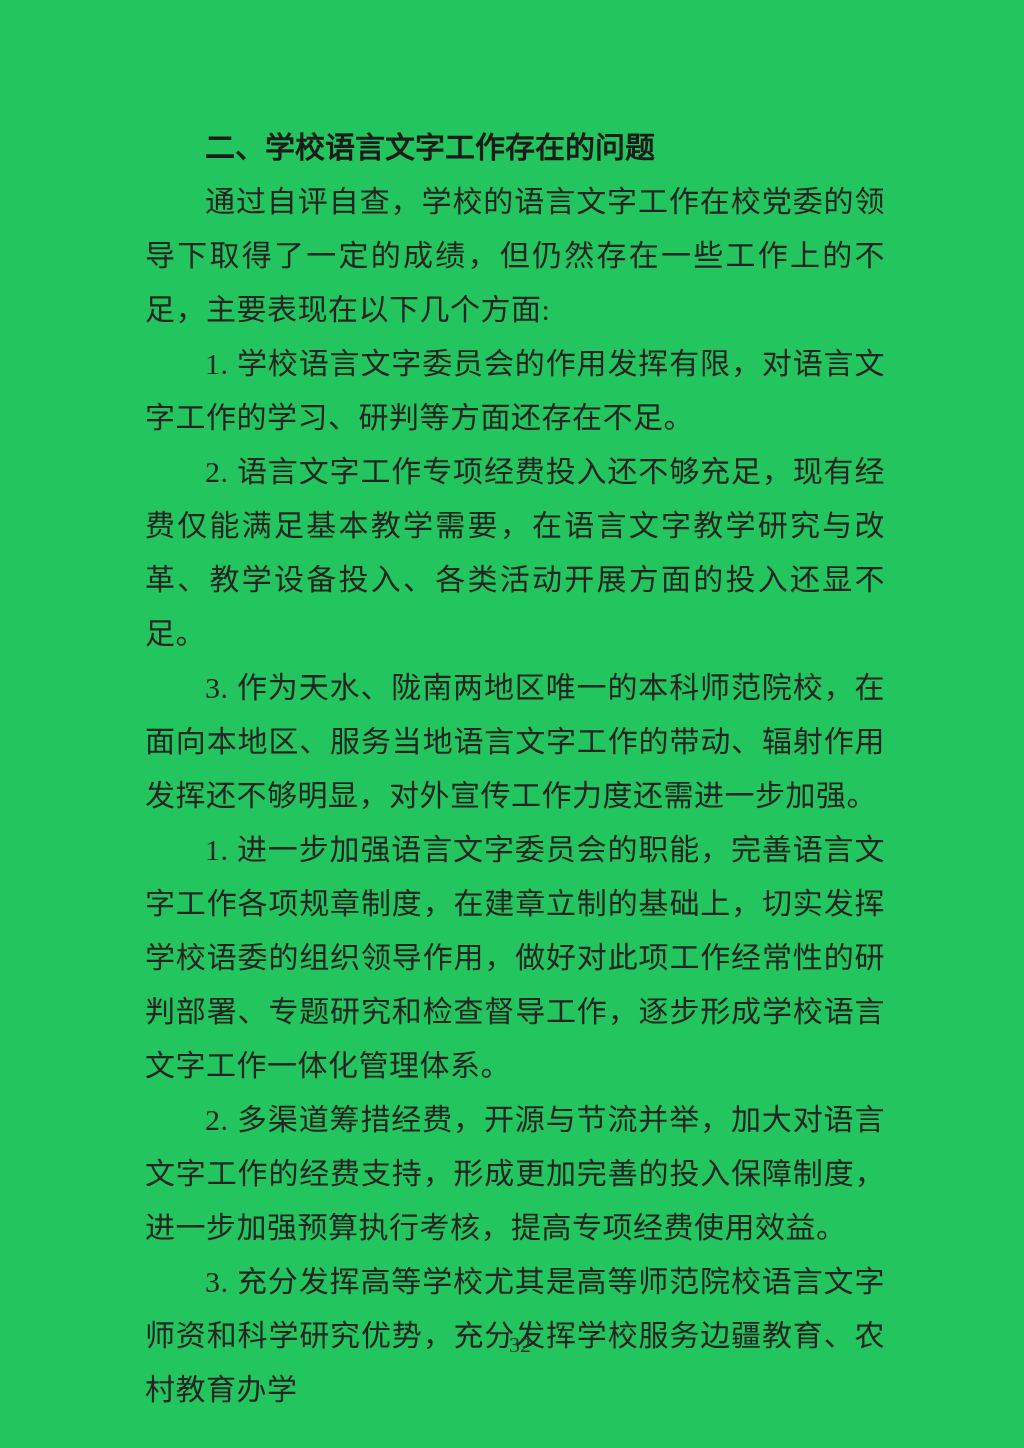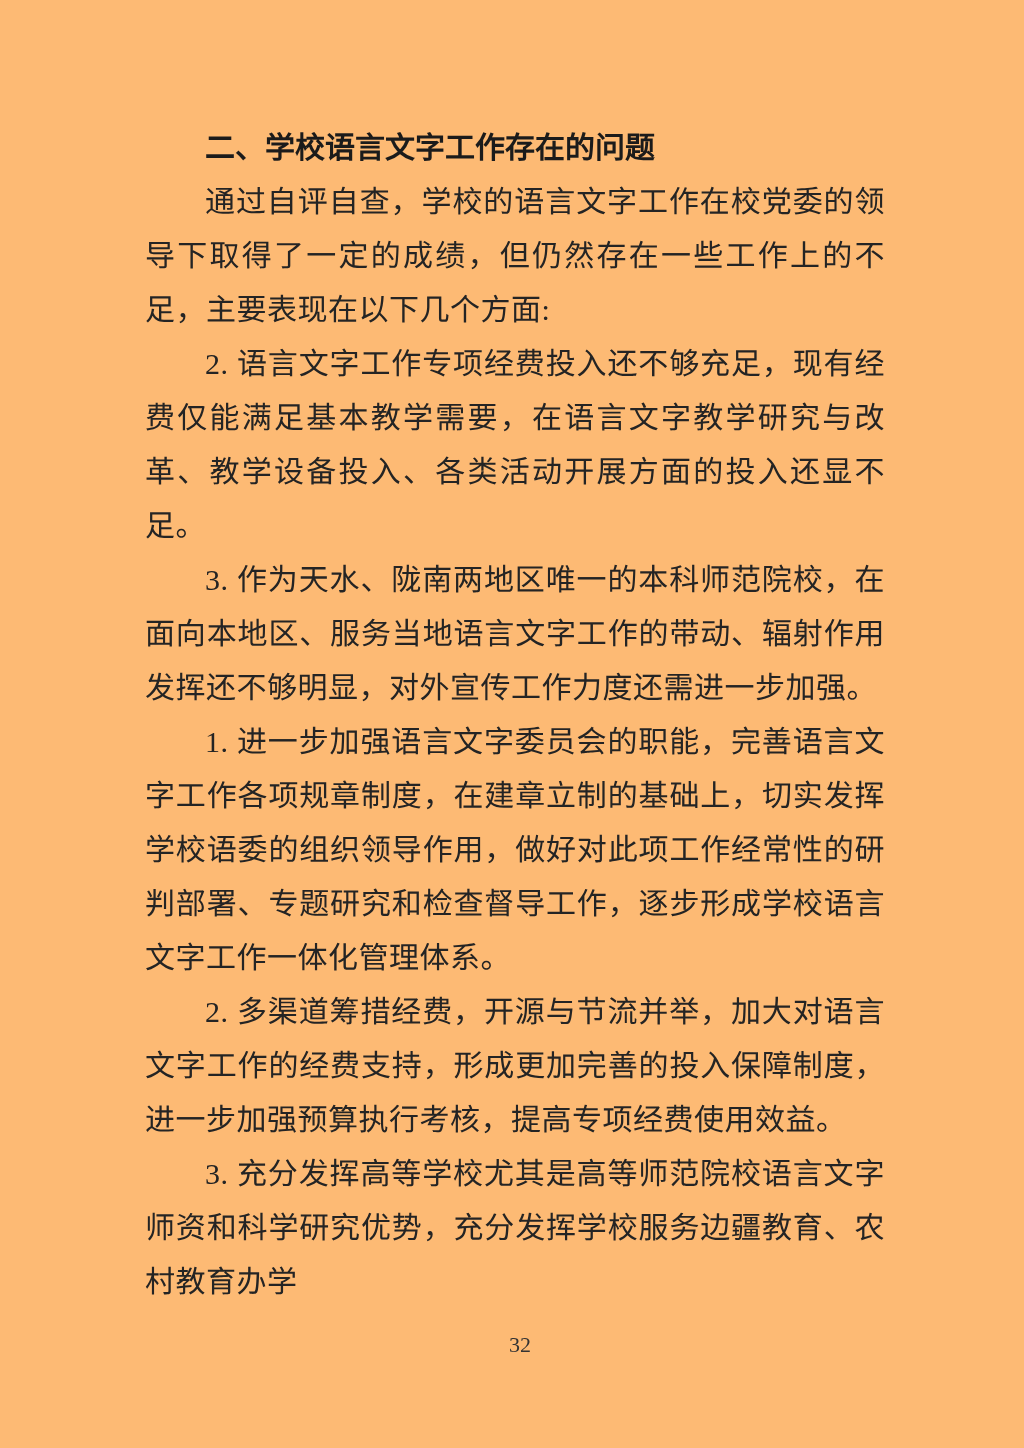--- a/index.html
+++ b/index.html
@@ -4,21 +4,21 @@
 <style>
   html, body {
     margin: 0;
     padding: 0;
     background: #ffffff;
   }
   .page {
     position: relative;
     width: 1024px;
     height: 1448px;
-    background: #fdba74;
+    background: #22c55e;
     overflow: hidden;
     font-family: "Liberation Serif", serif;
     color: #242424;
   }
   .doc-body {
     position: absolute;
     left: 145px;
     top: 121px;
     width: 740px;
     font-size: 30px;
@@ -55,20 +55,21 @@
 </head>
 <body>
 
 <div class="page">
 
   <div class="doc-body">
     <h2 class="doc-heading">二、学校语言文字工作存在的问题</h2>
 
     <p class="doc-block">通过自评自查，学校的语言文字工作在校党委的领导下取得了一定的成绩，但仍然存在一些工作上的不足，主要表现在以下几个方面:</p>
 
+    <p class="doc-block">1. 学校语言文字委员会的作用发挥有限，对语言文字工作的学习、研判等方面还存在不足。</p>
 
     <p class="doc-block">2. 语言文字工作专项经费投入还不够充足，现有经费仅能满足基本教学需要，在语言文字教学研究与改革、教学设备投入、各类活动开展方面的投入还显不足。</p>
 
     <p class="doc-block">3. 作为天水、陇南两地区唯一的本科师范院校，在面向本地区、服务当地语言文字工作的带动、辐射作用发挥还不够明显，对外宣传工作力度还需进一步加强。</p>
 
 
     <p class="doc-block">1. 进一步加强语言文字委员会的职能，完善语言文字工作各项规章制度，在建章立制的基础上，切实发挥学校语委的组织领导作用，做好对此项工作经常性的研判部署、专题研究和检查督导工作，逐步形成学校语言文字工作一体化管理体系。</p>
 
     <p class="doc-block">2. 多渠道筹措经费，开源与节流并举，加大对语言文字工作的经费支持，形成更加完善的投入保障制度，进一步加强预算执行考核，提高专项经费使用效益。</p>
 

